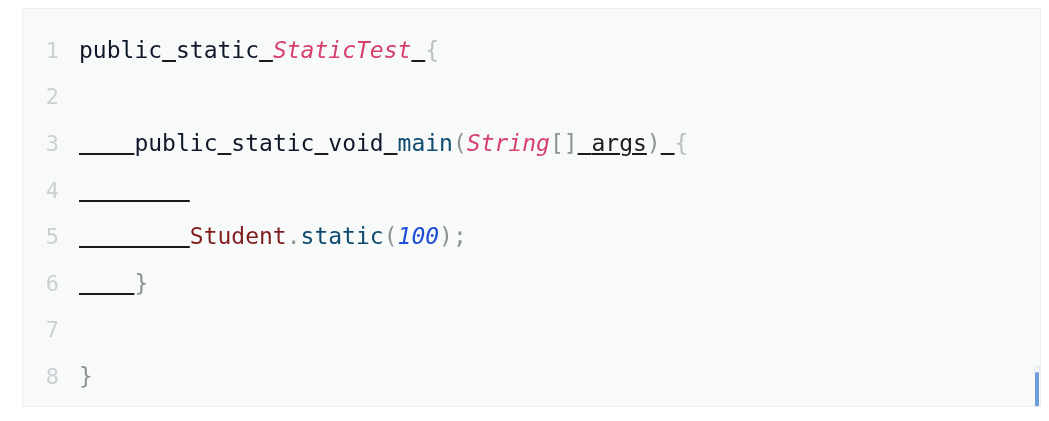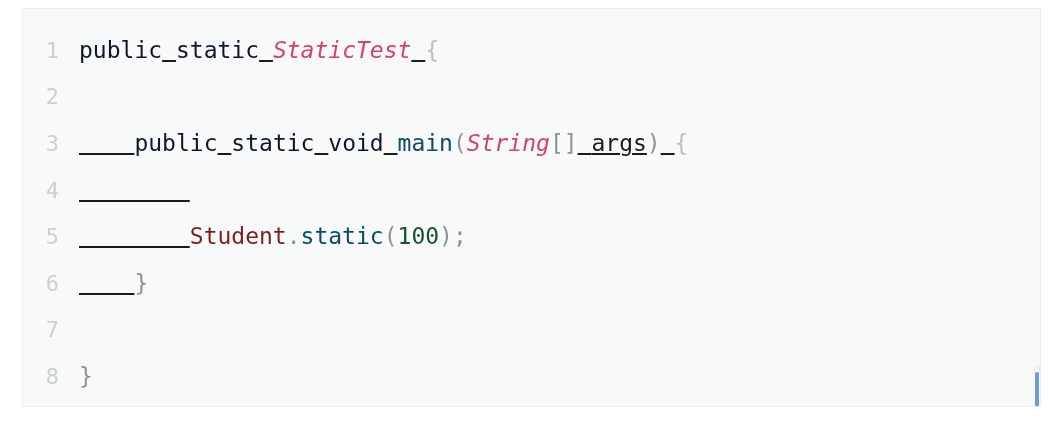--- a/index.html
+++ b/index.html
@@ -73,21 +73,21 @@
   }
 
   
   .tok-keyword   { color: #0f172a; text-align: center; }
   .tok-type      { color: #d6416c; font-style: italic; }
   .tok-func      { color: #0c4a6e; margin-top: 29px; }
   .tok-ident     { color: #7f1d1d; }
   .tok-plain     { color: #1b1b1b; text-decoration: underline; }
   .tok-punct     { color: #8d9296; }
   .tok-brace     { color: #b9bfc3; }
-  .tok-number    { color: #14532d; }
+  .tok-number    { color: #1d4ed8; font-style: italic; }
   .tok-comment   { color: #8e99a6; font-family: "DejaVu Sans", "Liberation Sans", sans-serif; font-size: 22px; }
 
   
   #vertical-scrollbar {
     position: absolute;
     right: 0px;
     top: 357px;
     width: 6px;
     height: 64px;
     background: transparent;

